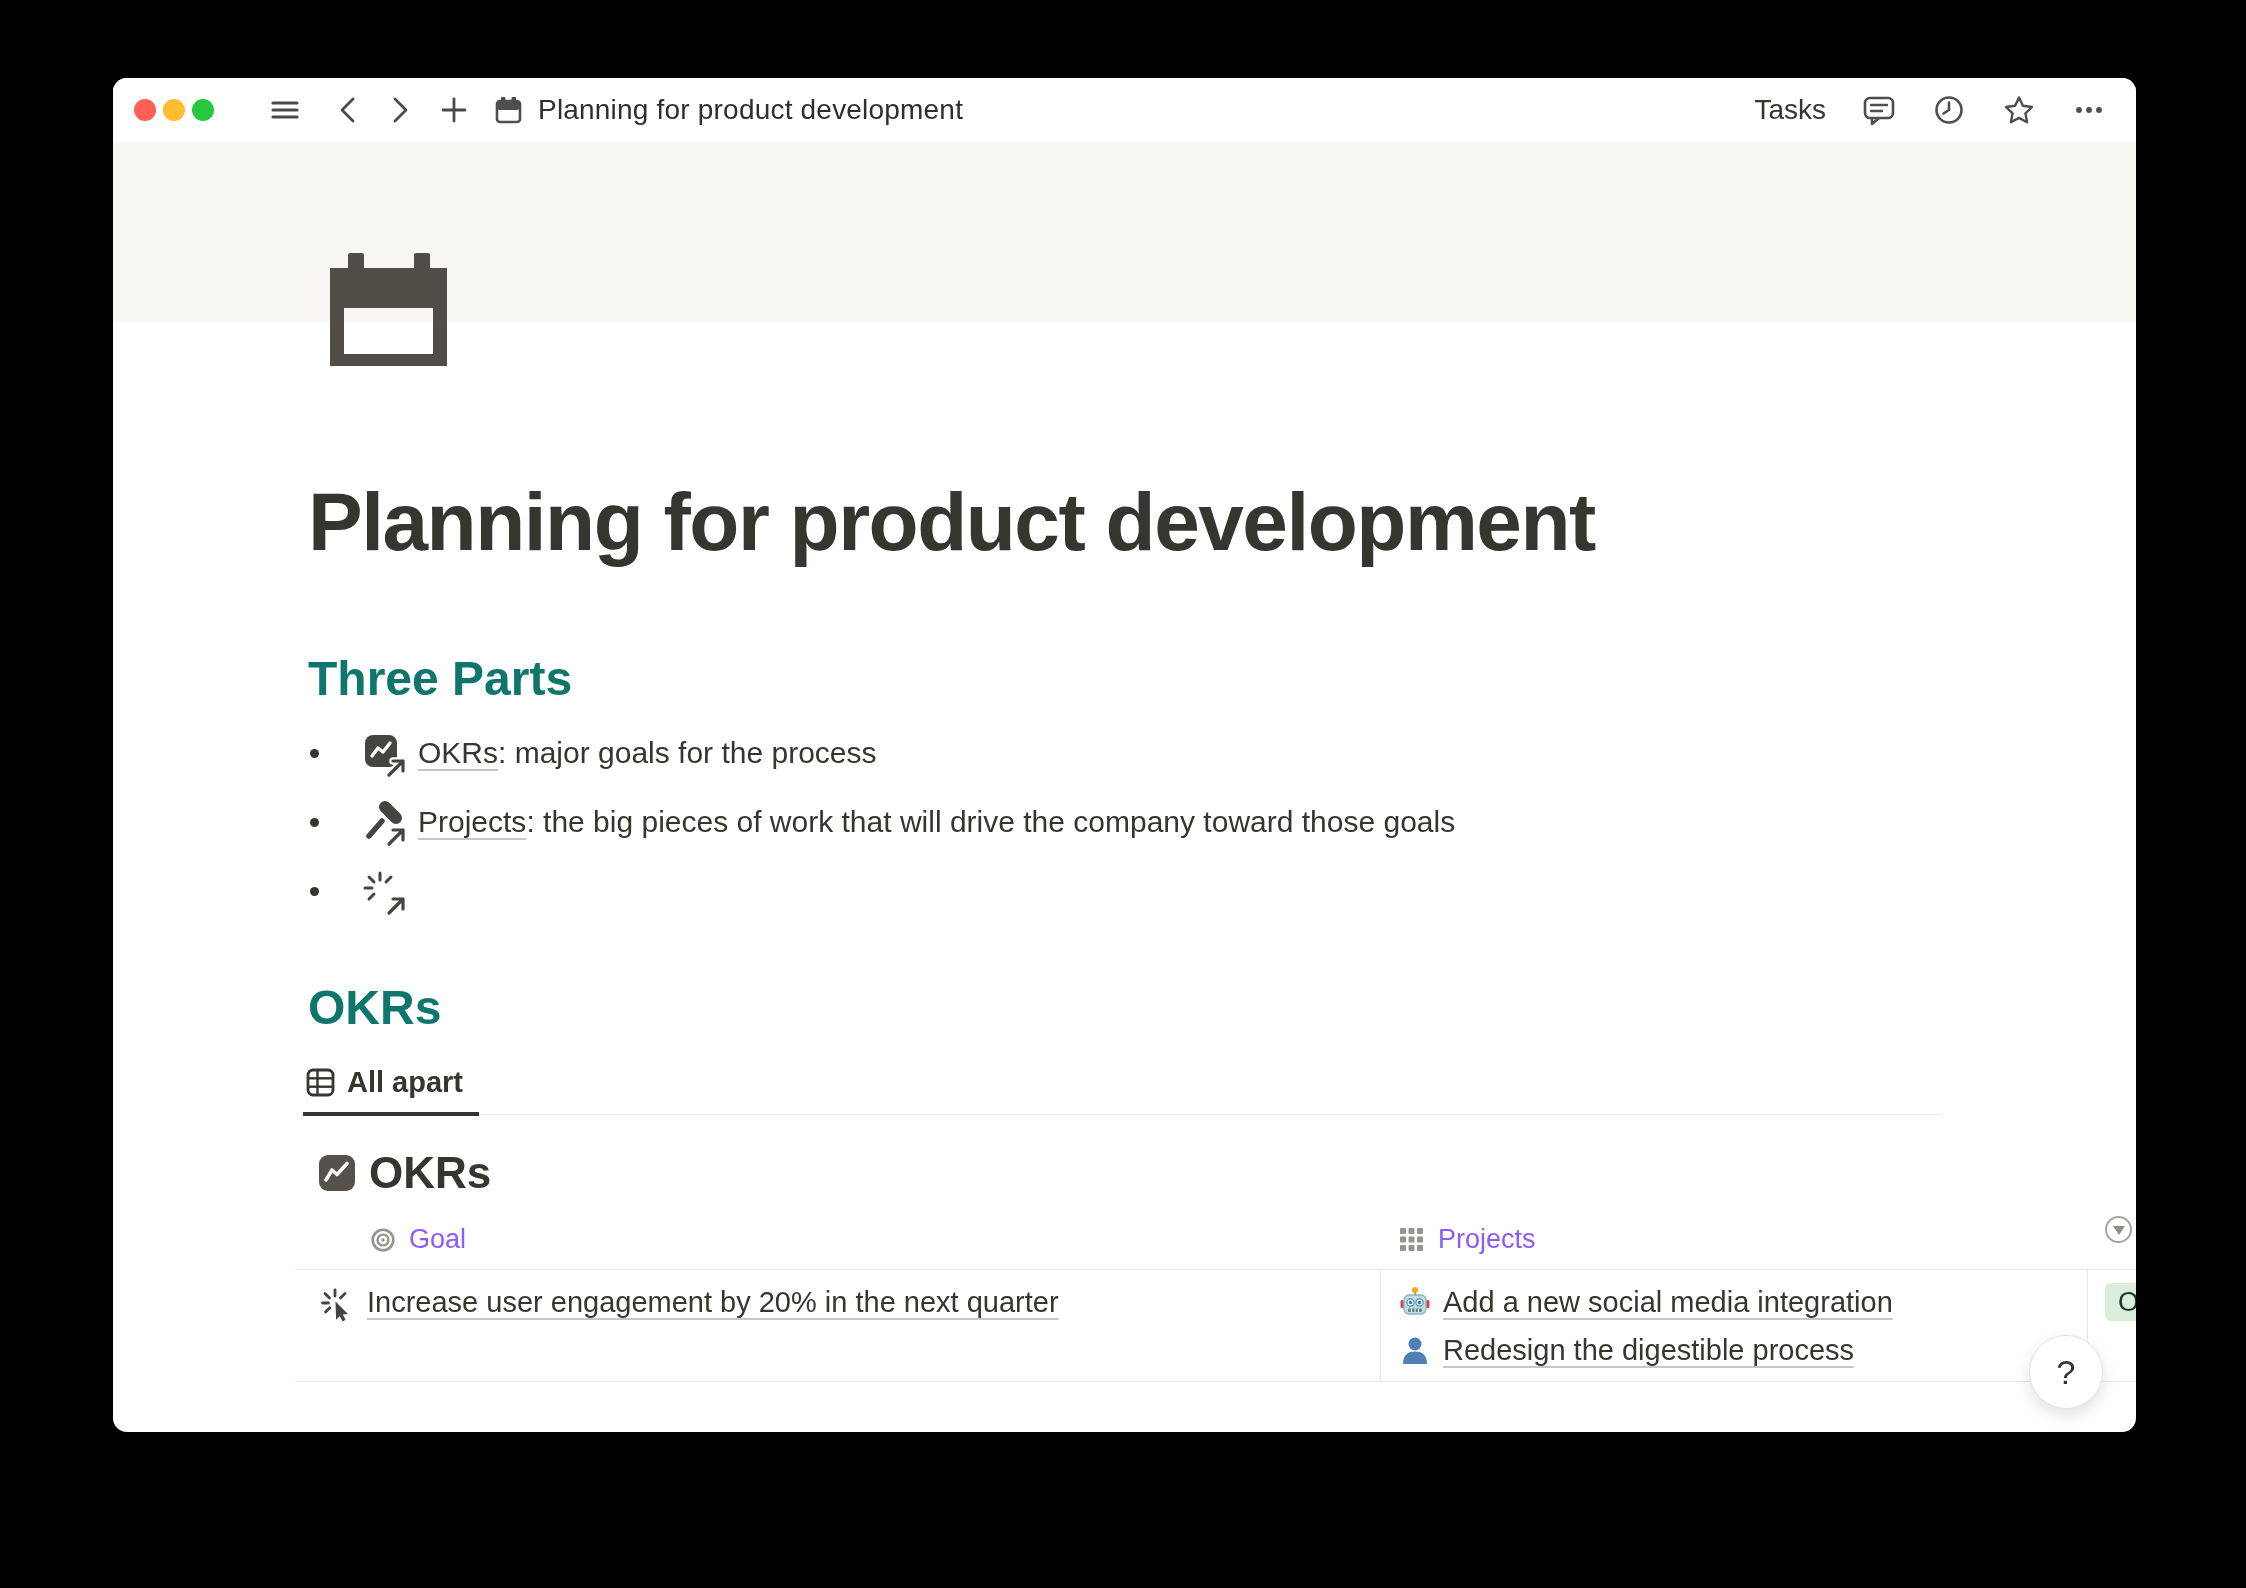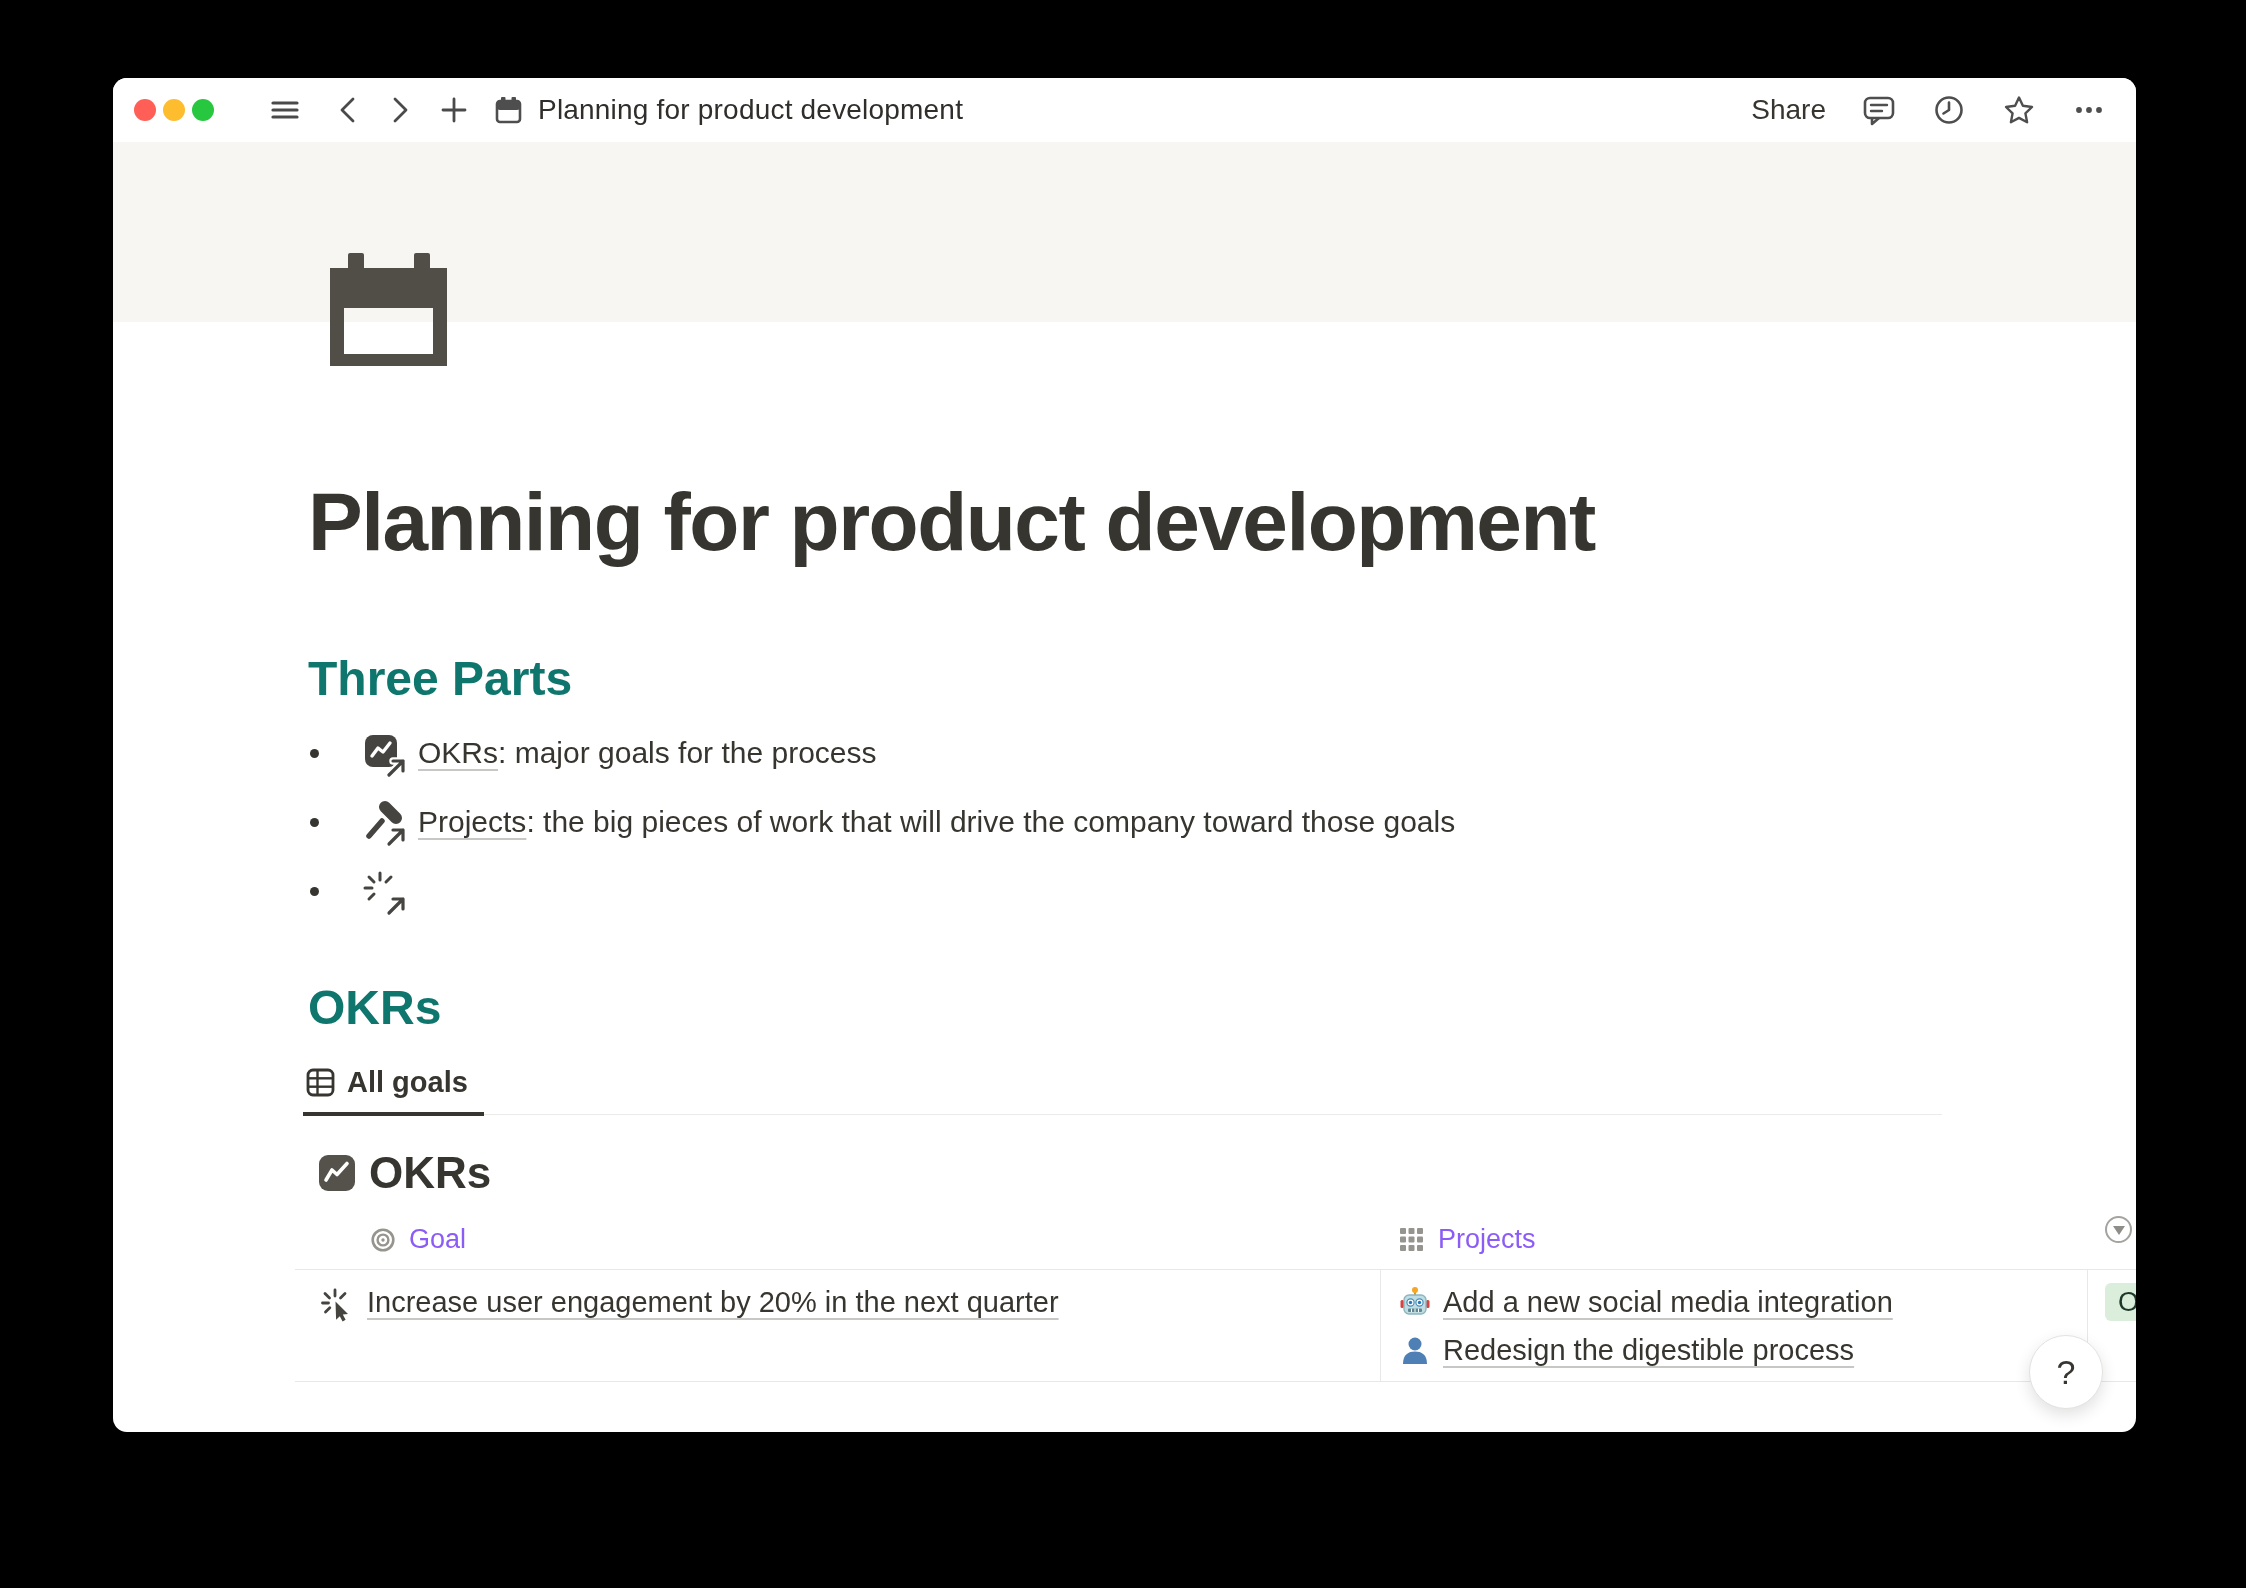--- a/index.html
+++ b/index.html
@@ -114,21 +114,21 @@
             <rect x="8" y="2" width="4.5" height="7" rx="1"></rect>
             <rect x="18.5" y="2" width="4.5" height="7" rx="1"></rect>
           </g>
           <rect x="4" y="6" width="23" height="21" rx="3" fill="none" stroke="#4E4E4E" stroke-width="2.6"></rect>
           <rect x="4" y="6" width="23" height="9" rx="3" fill="#4E4E4E"></rect>
         </svg>
     </div>
     <div class="tb-title">Planning for product development</div>
 
     <div class="tb-right">
-      <div class="share">Share</div>
+      <div class="share">Tasks</div>
       <div class="tb-btn">
         <svg width="34" height="34" viewBox="0 0 34 34">
             <rect x="3" y="5" width="28" height="20" rx="5" fill="none" stroke="#4E4E4E" stroke-width="2.6"></rect>
             <path d="M10 25 v6 l7 -6" fill="none" stroke="#4E4E4E" stroke-width="2.6" stroke-linejoin="round"></path>
             <g stroke="#4E4E4E" stroke-width="2.4" stroke-linecap="round">
               <line x1="9" y1="12" x2="25" y2="12"></line>
               <line x1="9" y1="18" x2="20" y2="18"></line>
             </g>
           </svg>
       </div>
@@ -225,21 +225,21 @@
       <span>
         <svg width="31" height="31" viewBox="0 0 31 31">
             <rect x="3" y="3" width="25" height="25" rx="5" fill="none" stroke="#37352F" stroke-width="2.8"></rect>
             <g stroke="#37352F" stroke-width="2.4">
               <line x1="3" y1="11.3" x2="28" y2="11.3"></line>
               <line x1="3" y1="19.7" x2="28" y2="19.7"></line>
               <line x1="12.5" y1="3" x2="12.5" y2="28"></line>
             </g>
           </svg>
       </span>
-      <span>All goals</span>
+      <span>All apart</span>
     </div>
   </div>
 
   <div class="collection">
     <div class="col-title-row">
       <span>
         <svg width="38" height="38" viewBox="0 0 38 38">
             <rect x="1" y="1" width="36" height="36" rx="9" fill="#55524C"></rect>
             <polyline points="8,26 14,16 19,20.5 29,9.5" fill="none" stroke="#fff" stroke-width="3.6" stroke-linecap="round" stroke-linejoin="round"></polyline>
           </svg>

